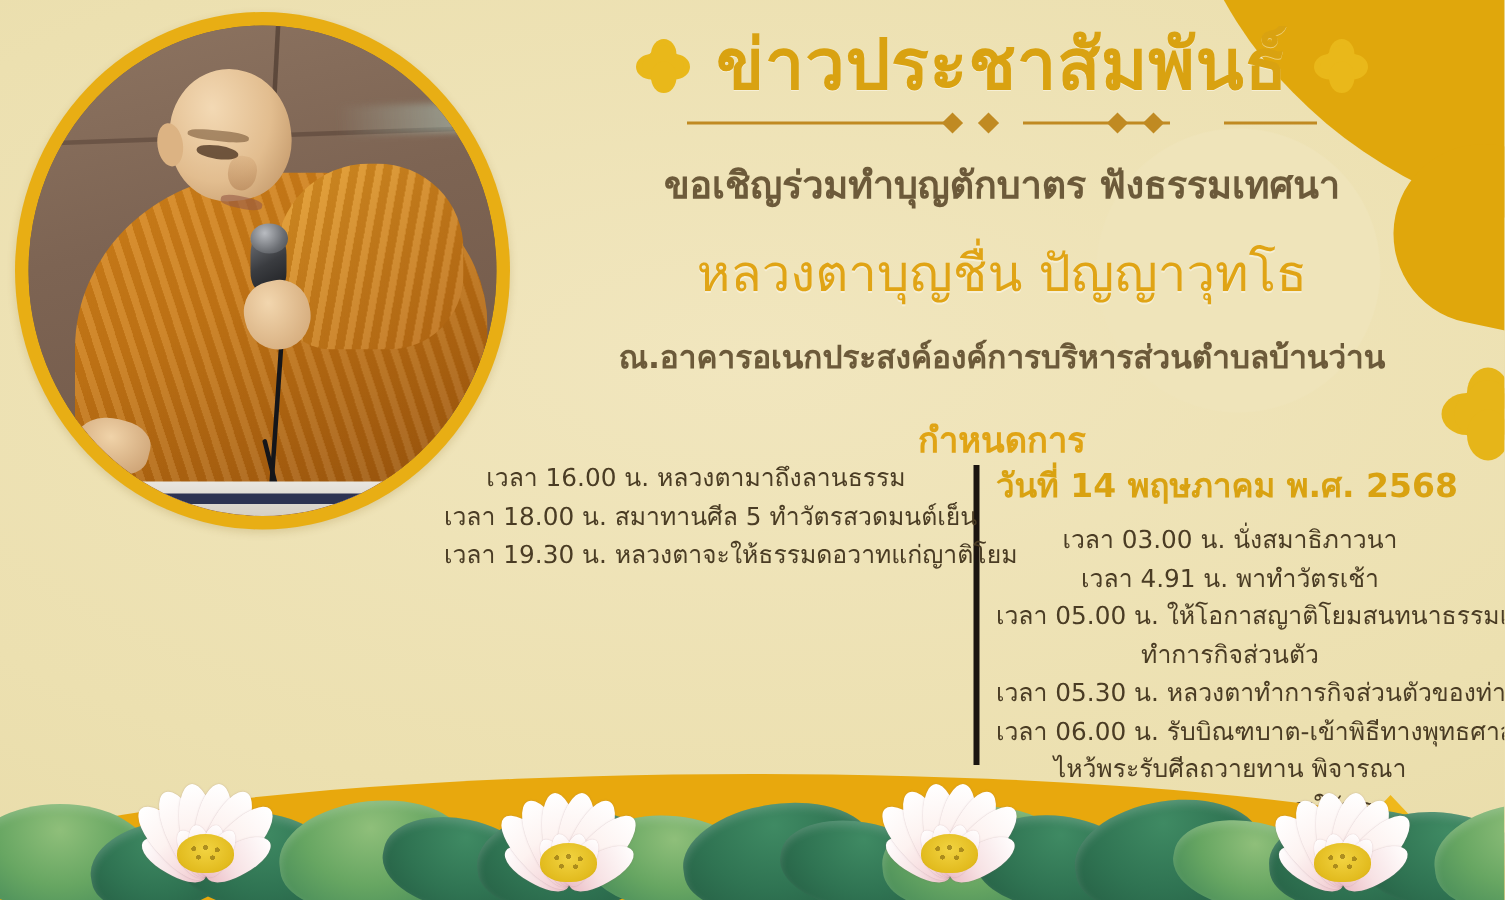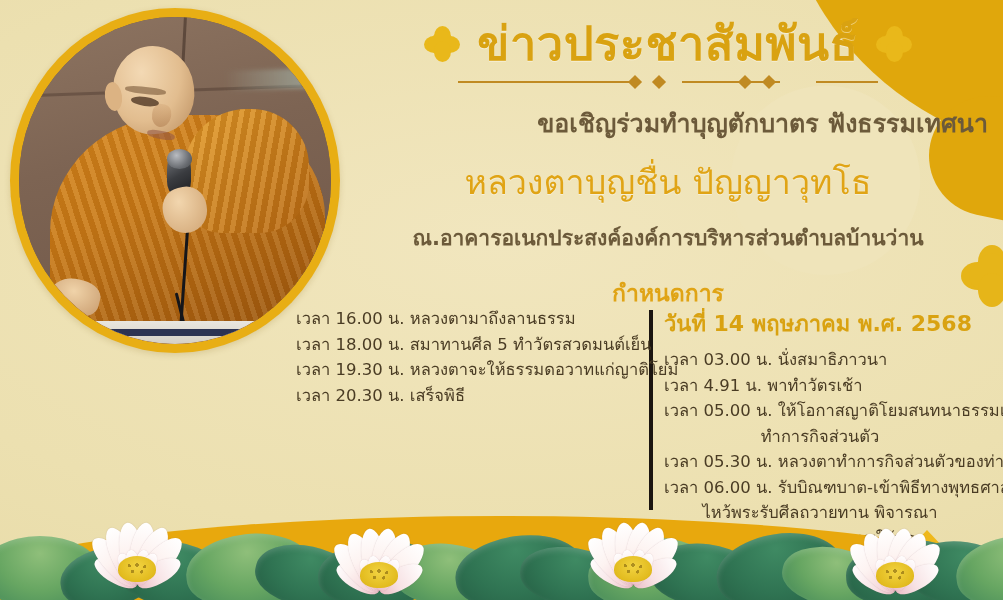--- a/index.html
+++ b/index.html
@@ -159,21 +159,21 @@
   }
   .title-divider .dia.d1{ left:172px; }
   .title-divider .dia.d2{ left:196px; }
   .title-divider .dia.d3{ right:128px; }
   .title-divider .dia.d4{ right:104px; }
   .title-divider .mid{
     position:absolute; top:6px; left:224px; width:98px; height:2px; background:#c08a22;
   }
 
   .sub1{ font-size:25px; font-weight:700; color:#6c5a3a; margin-top:2px; }
-  .sub2{ font-size:25px; font-weight:700; color:#6c5a3a; margin-top:14px;text-align:right; }
+  .sub2{ font-size:25px; font-weight:700; color:#6c5a3a; margin-top:14px; }
   .monk-name{ font-size:34px; font-weight:400; color:#e0a415; margin-top:12px;
     text-shadow:0 1px 0 rgba(255,255,255,.4);}
   .venue{ font-size:21px; font-weight:700; color:#6c5a3a; margin-top:12px; }
   .agenda{ font-size:23px; font-weight:700; color:#e0a415; margin-top:21px; }
 
   
   .edge-quatrefoil{
     position:absolute; right:-18px; top:247px;
     width:58px;height:58px;
   }
@@ -193,21 +193,21 @@
   }
   .col{ padding:0 10px; }
   .col-left{ width:356px; }
   .col-right{ width:344px; padding-left:22px; }
   .col-title{
     font-size:22px; font-weight:700; color:#d9a211; margin-bottom:6px;
   }
   .col-left .col-title{ padding-left:18px; }
   .sched-list{ list-style:none; }
   .sched-list li{
-    font-size:16.5px; color:#4a3c24; line-height:1.55; white-space:nowrap;
+    font-size:16.5px; color:#4a3c24; line-height:1.55; white-space:nowrap;text-align:center;
   }
   .cont{ display:block; text-align:center; white-space:nowrap; }
   .divider-line{
     position:absolute; left:649px; top:310px;
     width:4px; height:200px; background:#1b1510;
   }
 
   
   .lotus-band{
     position:absolute; left:0; bottom:0; width:1003px; height:112px;
@@ -344,21 +344,20 @@
 
   <div class="divider-line"></div>
 
   <div class="schedule">
 
     <div class="col col-left">
       <ul class="sched-list">
         <li>เวลา 16.00 น. หลวงตามาถึงลานธรรม</li>
         <li>เวลา 18.00 น. สมาทานศีล 5 ทำวัตรสวดมนต์เย็น</li>
         <li>เวลา 19.30 น. หลวงตาจะให้ธรรมดอวาทแก่ญาติโยม</li>
-        <li>เวลา 20.30 น. เสร็จพิธี</li>
       </ul>
     </div>
 
     <div class="col col-right">
       <div class="col-title">วันที่ 14 พฤษภาคม พ.ศ. 2568</div>
       <ul class="sched-list">
         <li>เวลา 03.00 น. นั่งสมาธิภาวนา</li>
         <li>เวลา 4.91 น. พาทำวัตรเช้า</li>
         <li>เวลา 05.00 น. ให้โอกาสญาติโยมสนทนาธรรมและ</li>
         <li class="cont">ทำการกิจส่วนตัว</li>

